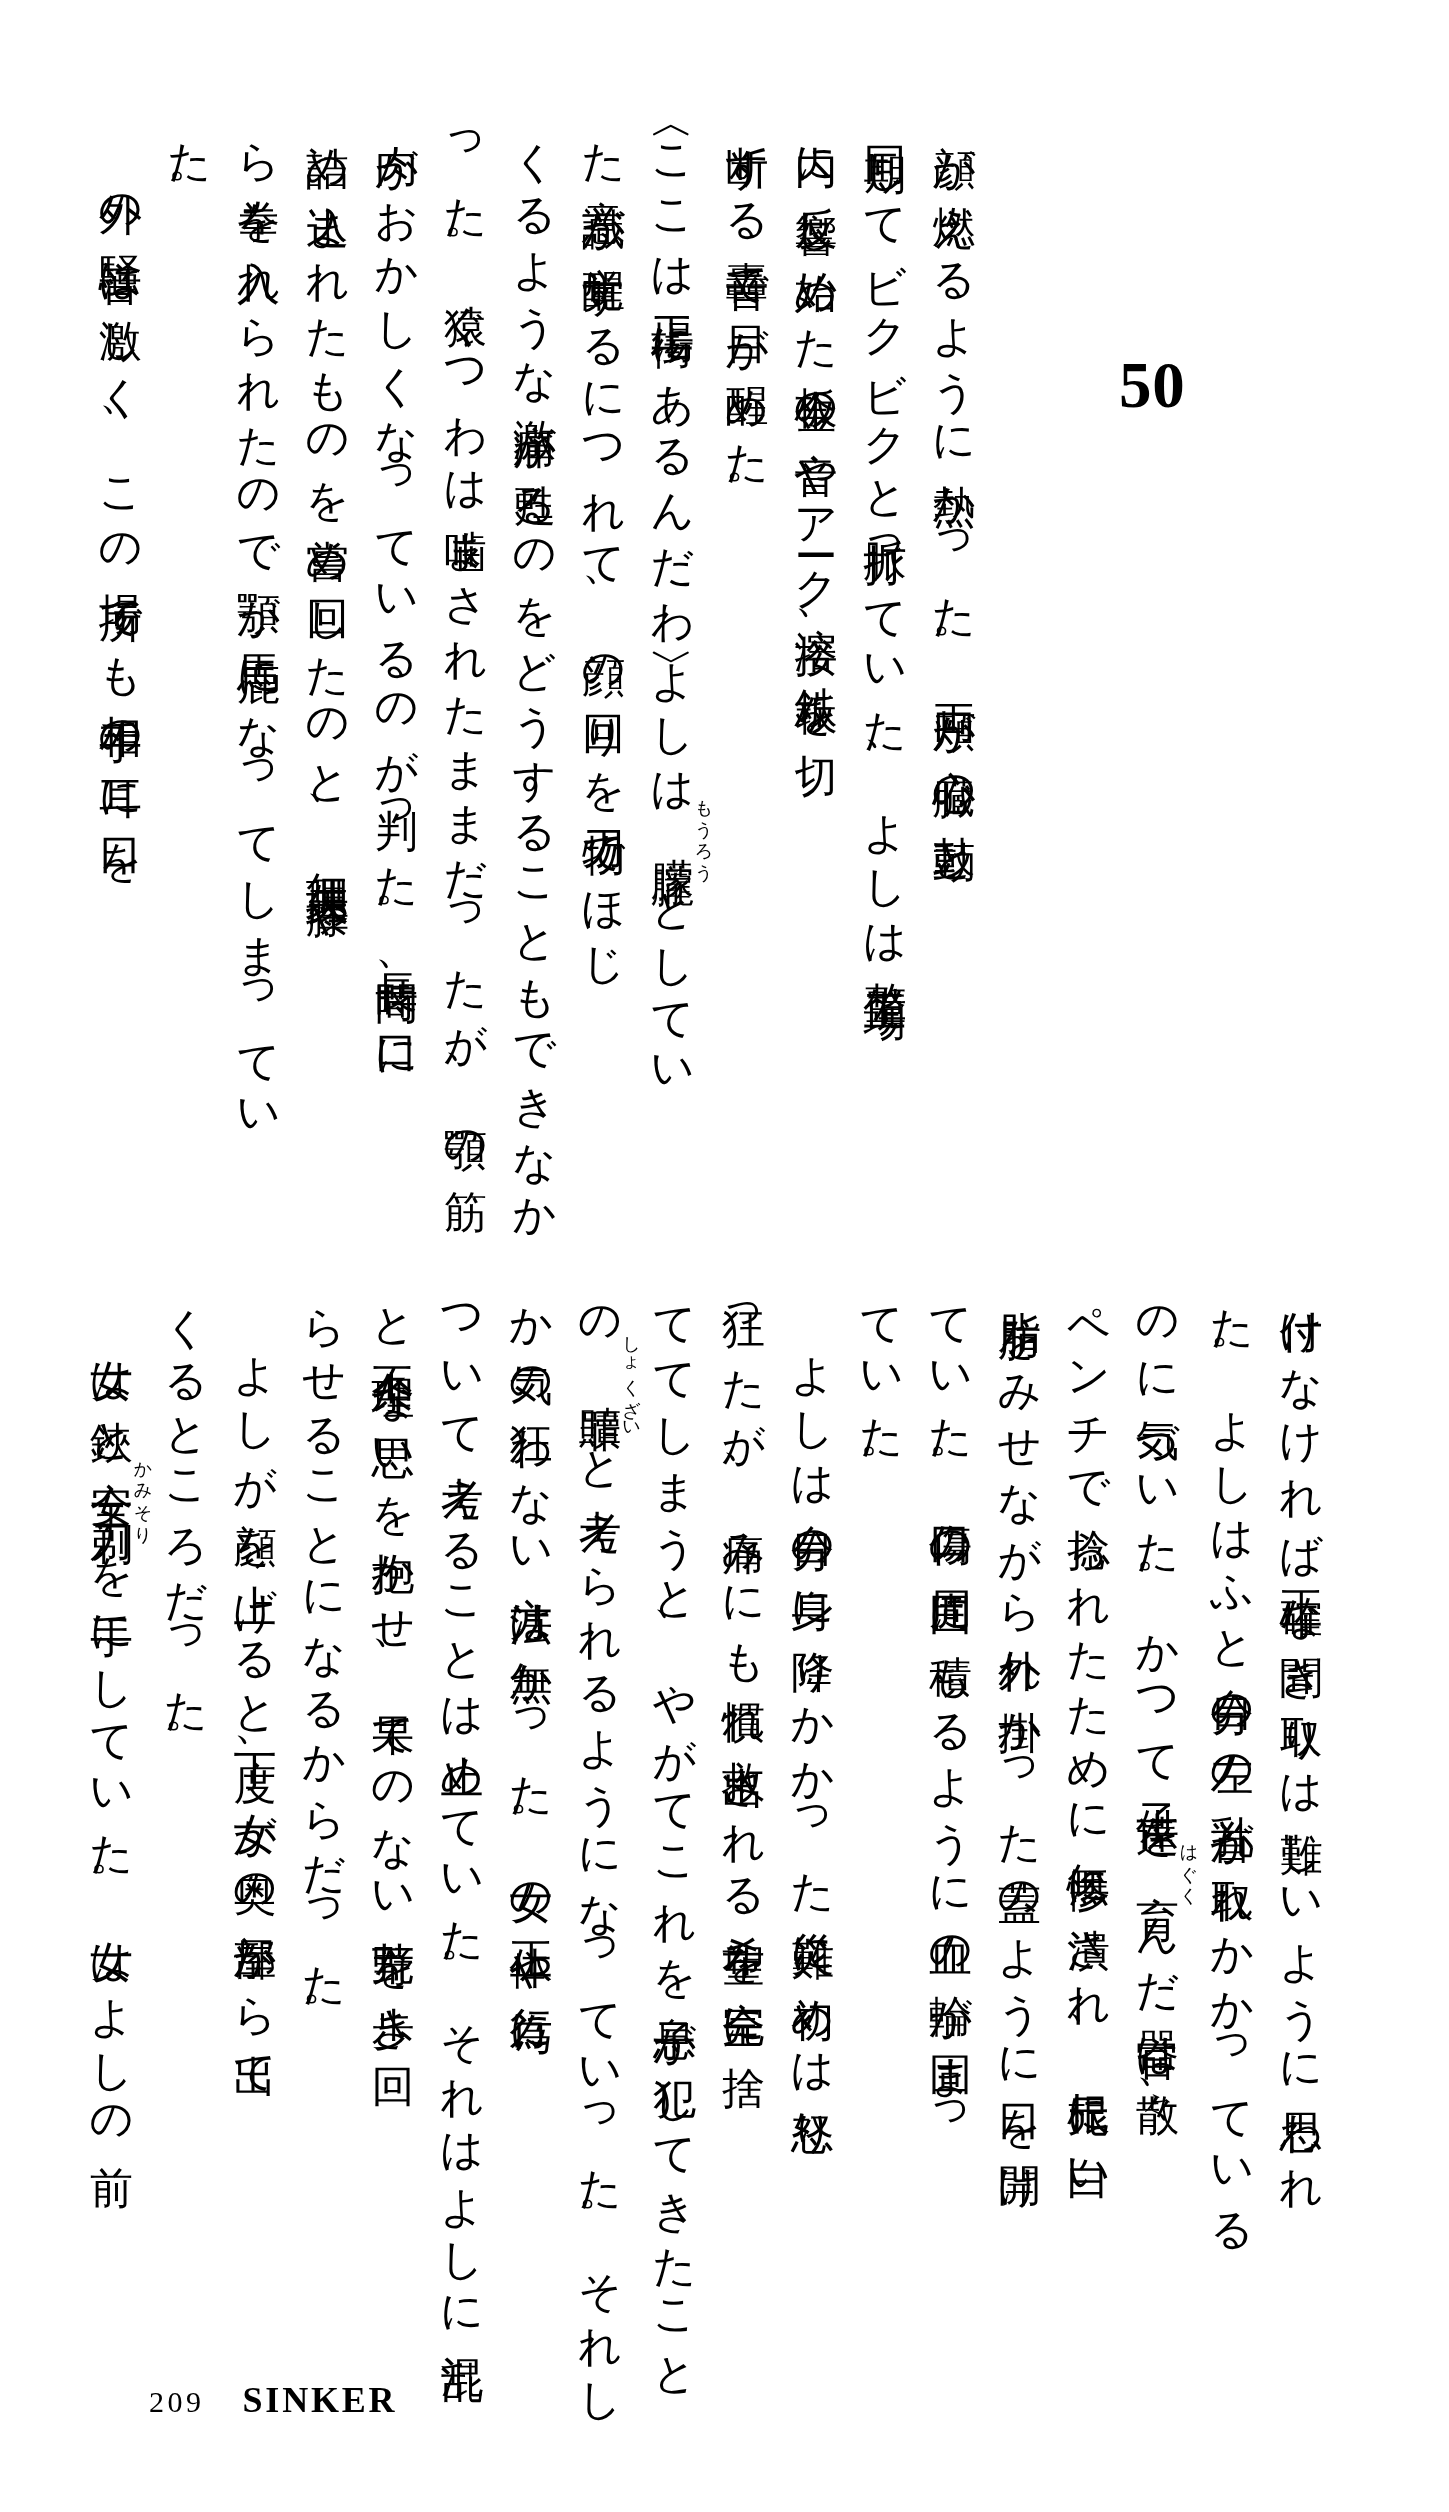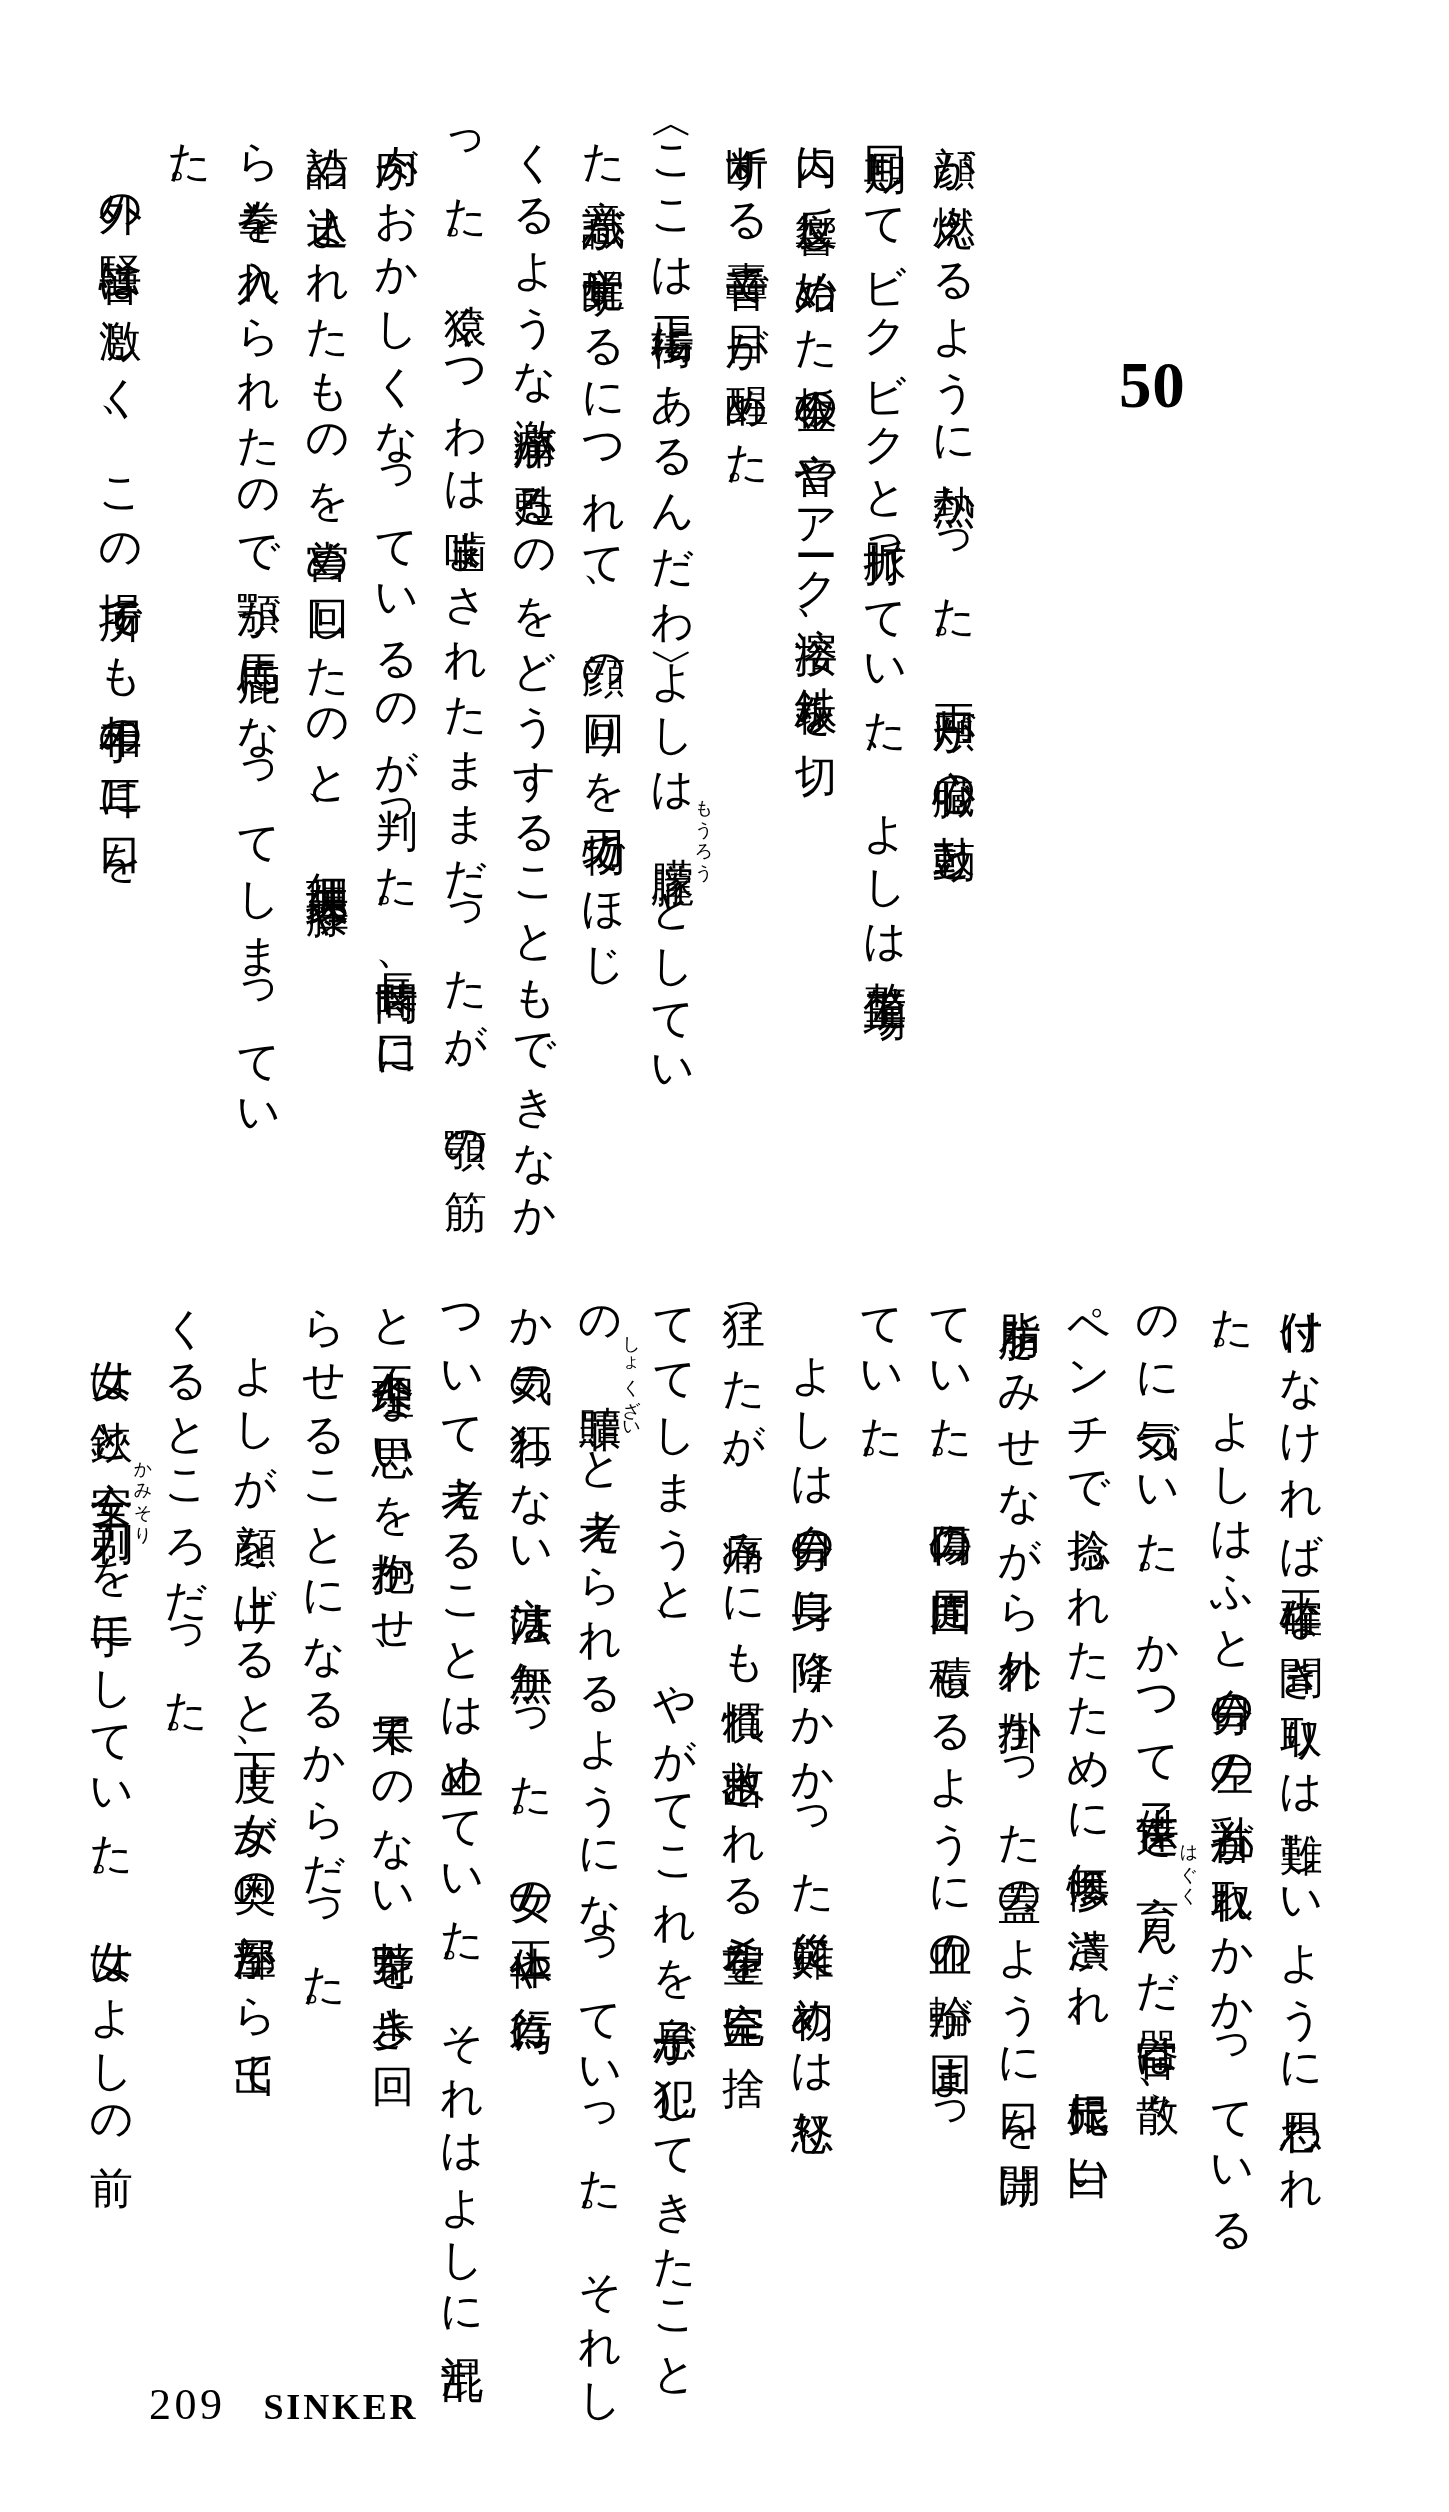--- a/index.html
+++ b/index.html
@@ -56,21 +56,21 @@
   .footer {
     position: absolute;
     left: 149px;
     top: 2379px;
     display: flex;
     align-items: baseline;
     gap: 38px;
     color: #000000;
   }
   .folio {
-    font-size: 44px;
+    font-size: 30px;
     letter-spacing: 3.5px;
   }
   .running-title {
     font-size: 36px;
     font-weight: 600;
     letter-spacing: 2.8px;
   }
 </style>
 </head>
 <body>

